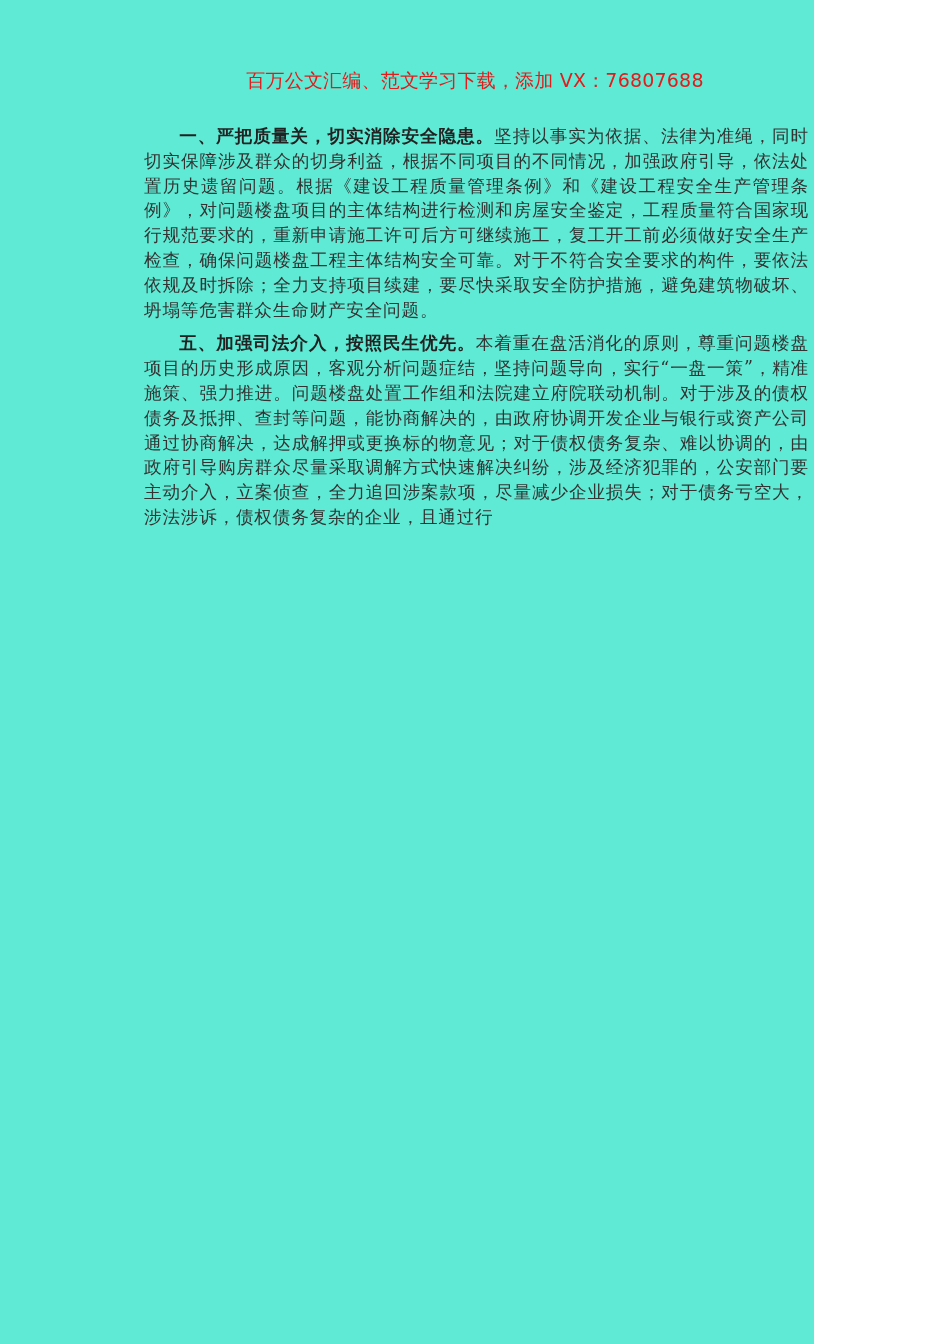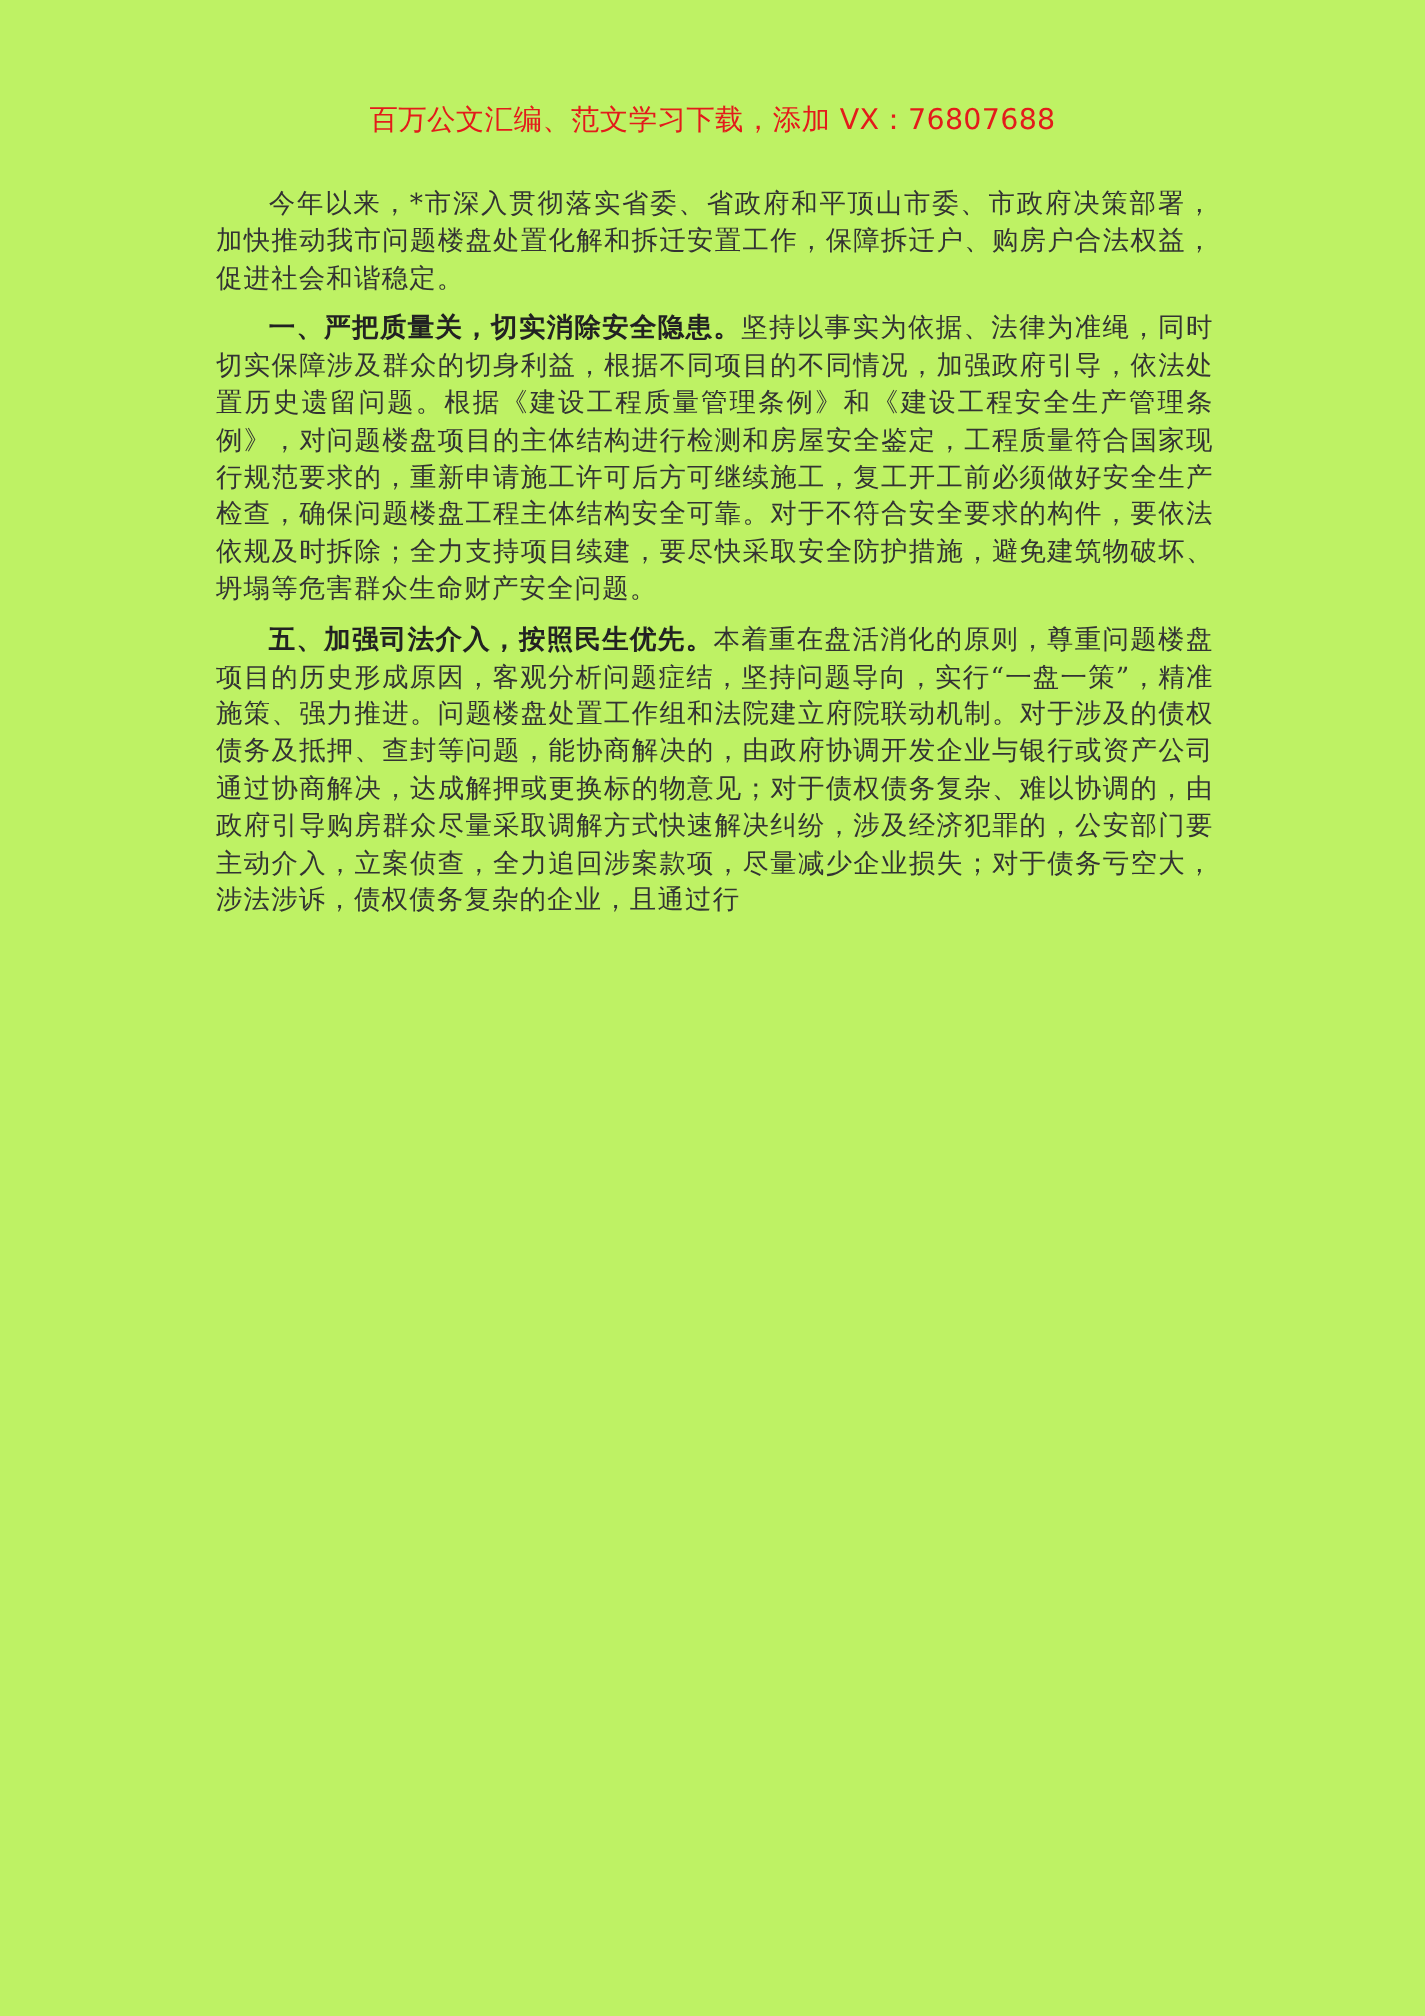--- a/index.html
+++ b/index.html
@@ -1,17 +1,17 @@
 <!DOCTYPE html>
 <html><head>
 <meta charset="utf-8">
 <style>
   html, body { margin: 0; padding: 0; background: #ffffff; }
   body { width: 950px; height: 1344px; position: relative; overflow: hidden; }
-  .page { position: absolute; left: 0; top: 0; width: 950px; height: 1344px; background: #bef264; }
+  .page { position: absolute; left: 0; top: 0; width: 814px; height: 1344px; background: #5eead4; }
   .header {
     position: absolute; left: 0; top: 66px; width: 950px; text-align: center;
     font-family: "DejaVu Sans", "Liberation Sans", sans-serif;
     font-size: 19px; color: #e31b1b; letter-spacing: 0.2px; line-height: 28px;
   }
   .body {
     position: absolute; left: 144px; top: 124px; width: 665px;
     font-family: "DejaVu Serif", "Liberation Serif", serif;
     font-size: 17.6px; line-height: 24.8px; color: #333333;
     text-align: justify; text-justify: inter-character;
@@ -20,17 +20,16 @@
   .para { margin: 0 0 9px 0; text-indent: 2em; }
   .para .lead { font-weight: bold; color: #222; }
 </style>
 </head>
 <body>
 
 <div class="page">
   <div class="header">百万公文汇编、范文学习下载，添加 VX：76807688</div>
 
   <div class="body">
-    <p class="para"><span class="lead"></span><span>今年以来，*市深入贯彻落实省委、省政府和平顶山市委、市政府决策部署，加快推动我市问题楼盘处置化解和拆迁安置工作，保障拆迁户、购房户合法权益，促进社会和谐稳定。</span></p>
     <p class="para"><span class="lead">一、严把质量关，切实消除安全隐患。</span><span>坚持以事实为依据、法律为准绳，同时切实保障涉及群众的切身利益，根据不同项目的不同情况，加强政府引导，依法处置历史遗留问题。根据《建设工程质量管理条例》和《建设工程安全生产管理条例》，对问题楼盘项目的主体结构进行检测和房屋安全鉴定，工程质量符合国家现行规范要求的，重新申请施工许可后方可继续施工，复工开工前必须做好安全生产检查，确保问题楼盘工程主体结构安全可靠。对于不符合安全要求的构件，要依法依规及时拆除；全力支持项目续建，要尽快采取安全防护措施，避免建筑物破坏、坍塌等危害群众生命财产安全问题。</span></p>
     <p class="para"><span class="lead">五、加强司法介入，按照民生优先。</span><span>本着重在盘活消化的原则，尊重问题楼盘项目的历史形成原因，客观分析问题症结，坚持问题导向，实行“一盘一策”，精准施策、强力推进。问题楼盘处置工作组和法院建立府院联动机制。对于涉及的债权债务及抵押、查封等问题，能协商解决的，由政府协调开发企业与银行或资产公司通过协商解决，达成解押或更换标的物意见；对于债权债务复杂、难以协调的，由政府引导购房群众尽量采取调解方式快速解决纠纷，涉及经济犯罪的，公安部门要主动介入，立案侦查，全力追回涉案款项，尽量减少企业损失；对于债务亏空大，涉法涉诉，债权债务复杂的企业，且通过行</span></p>
   </div>
 </div>
 
 </body></html>

